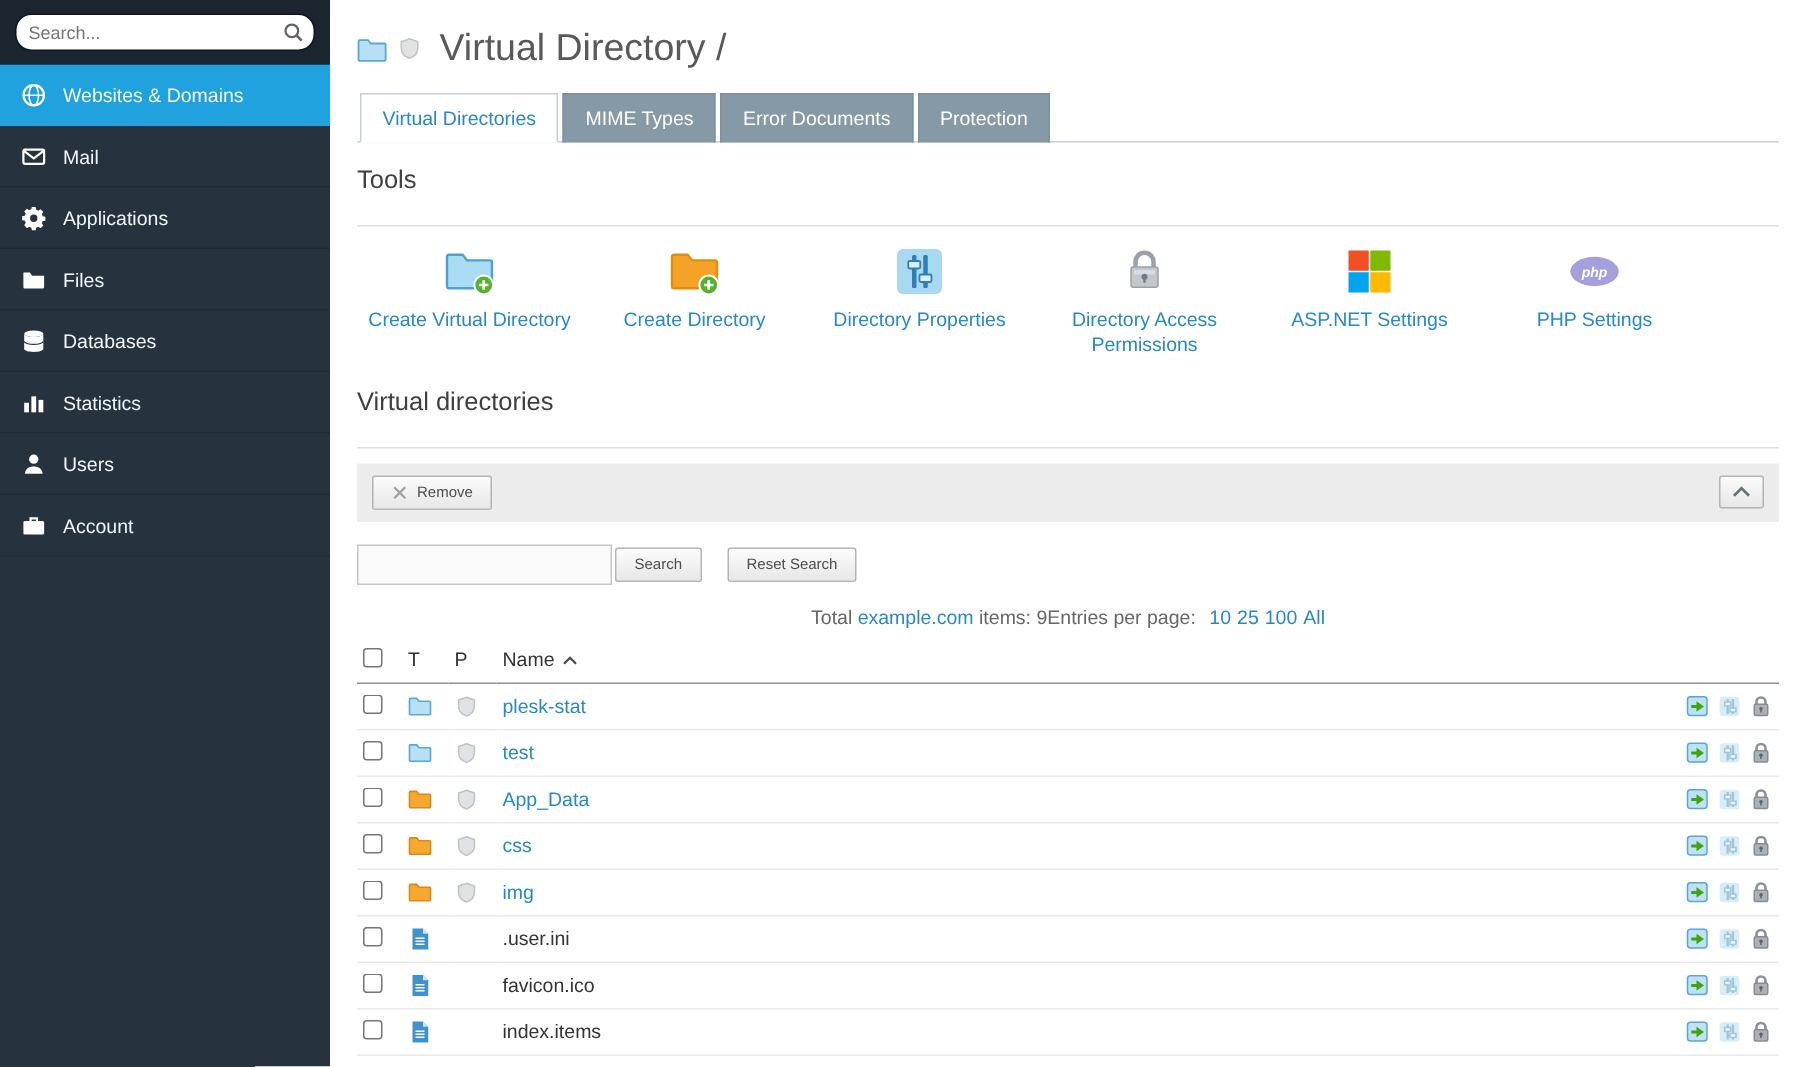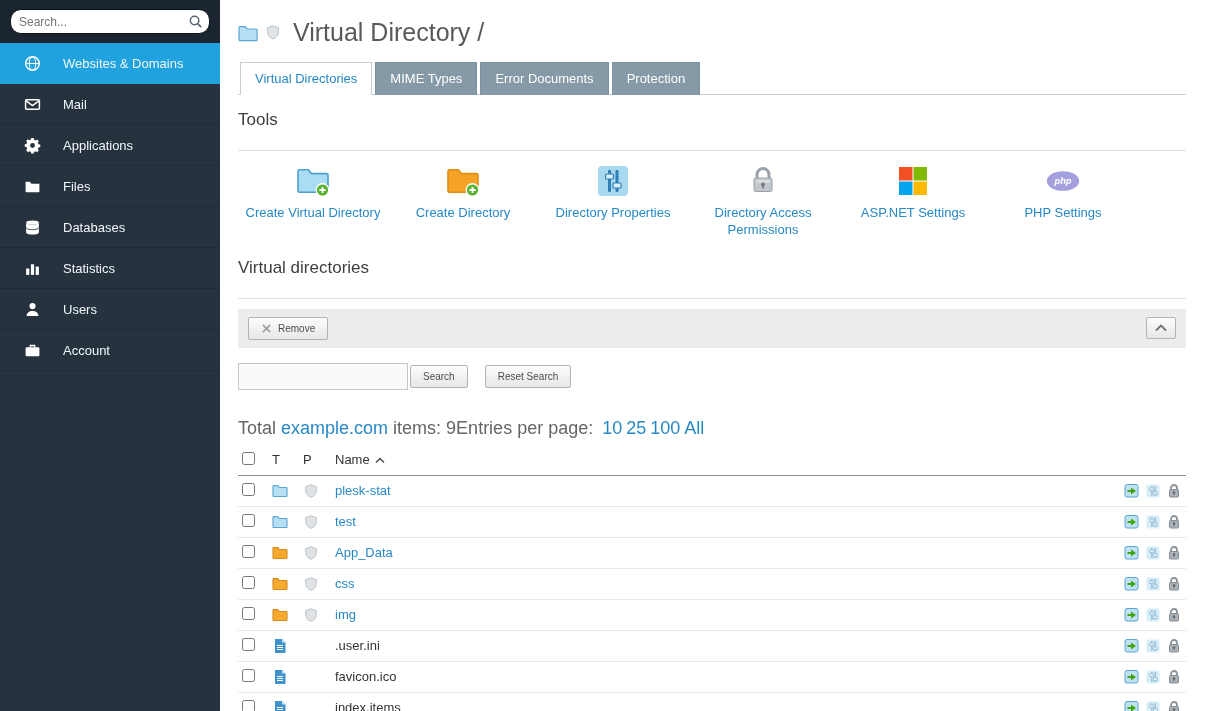--- a/index.html
+++ b/index.html
@@ -6,21 +6,21 @@
   html,body{width:1206px;height:711px;overflow:hidden;background:#fff;
     font-family:"Liberation Sans",sans-serif;font-size:13px;color:#333}
   .app{display:flex;height:100%}
   
   .sidebar{width:220px;min-width:220px;background:#26333f;color:#fff;display:flex;flex-direction:column}
   .search-wrap{position:relative;padding:9px 10px;background:#1b2530}
   .side-search{width:100%;height:25px;border:1px solid #0e151c;border-radius:11px;
     padding:0 26px 0 8px;font-size:12px;color:#444;background:#fff;outline:none;font-family:inherit}
   .search-ic{position:absolute;right:17px;top:14px;width:15px;height:15px;cursor:pointer}
   .search-ic svg{width:100%;height:100%}
-  .nav-item{display:flex;align-items:center;gap:22px;height:41px;padding:0 24px;
+  .nav-item{display:flex;align-items:center;gap:11px;height:41px;padding:0 14px;
     font-size:13px;color:#f2f6f9;cursor:pointer;border-bottom:1px solid rgba(0,0,0,.14)}
   .nav-item.active{background:#1fa2dd;border-bottom-color:#1fa2dd}
   .nav-ic{width:17px;height:17px;display:inline-flex;flex-shrink:0}
   .nav-ic svg{width:100%;height:100%}
   
   .main{flex:1;padding:14px 20px 0 18px;overflow:hidden}
   .page-head{display:flex;align-items:center;gap:7px;margin:4px 0 14px}
   .page-head h1{font-size:25px;font-weight:400;color:#595959;margin-left:5px}
   .ph-ic{width:20px;height:18px;display:inline-flex}
   .ph-ic svg,.ph-ic2 svg{width:100%;height:100%}
@@ -38,21 +38,21 @@
   .toolbar{margin-top:10px;background:#ececec;padding:8px 10px;display:flex;justify-content:space-between;align-items:center}
   .btn{display:inline-flex;align-items:flex-end;gap:6px;padding:5px 12px;font-size:10px;color:#4c4c4c;
     background:linear-gradient(#fcfcfc,#e7e7e7);border:1px solid #b4b4b4;border-radius:2px;cursor:pointer;font-family:inherit}
   .btn svg{display:block}
   .collapse{padding:6px 8px}
   .filter-row{margin-top:15px;display:flex;align-items:center}
   .filter-input{width:170px;height:27px;border:1px solid #c6c6c6;background:#fafafa;padding:0 8px;
     font-size:13px;outline:none;font-family:inherit}
   .filter-row .btn{margin-left:2px}
   .filter-row .btn + .btn{margin-left:17px}
-  .meta-row{display:flex;justify-content:flex-start;align-items:center;margin-top:28px;font-size:18px;color:#666}
+  .meta-row{display:flex;justify-content:center;align-items:center;margin-top:14px;font-size:13px;color:#666}
   .lnk{color:#2789c6;text-decoration:none;cursor:pointer}
   .pager{margin-left:5px}
   .pg{margin-left:4px}
   .grid{width:100%;border-collapse:collapse;margin-top:8px}
   .grid th{font-weight:400;color:#333;text-align:left;padding:5px 4px 7px;border-bottom:1px solid #8f8f8f;font-size:13px}
   .grid td{padding:3px 4px;border-bottom:1px solid #e9e9e9;height:31px;vertical-align:middle}
   .c-cb{width:30px}
   .c-t{width:31px}
   .c-p{width:32px}
   .c-act{width:92px;text-align:right;white-space:nowrap}

